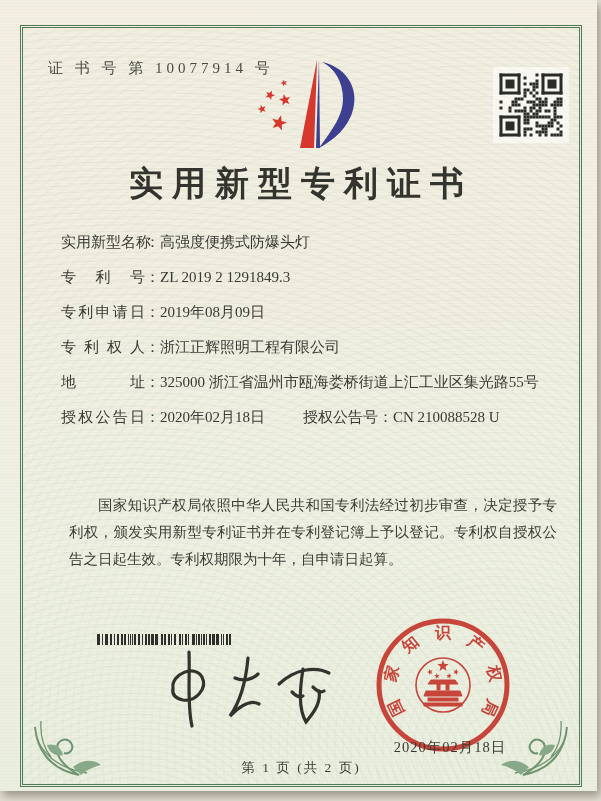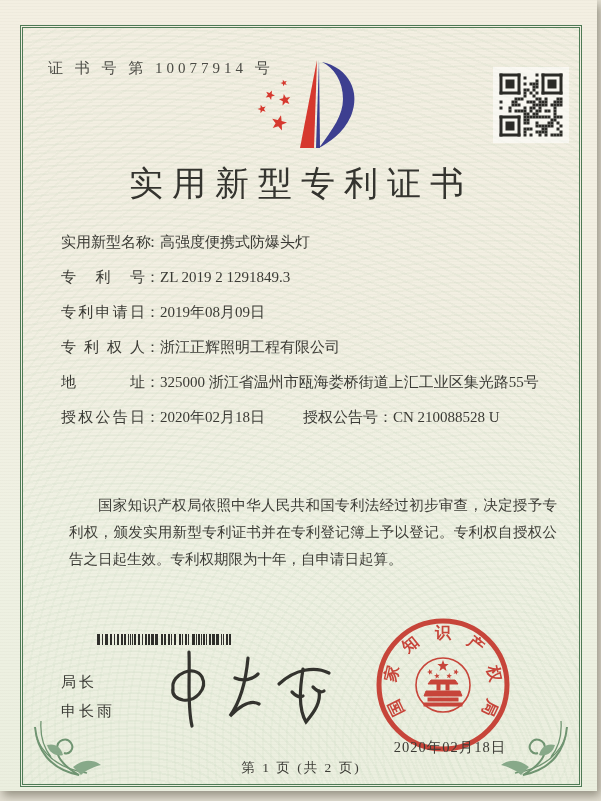--- a/index.html
+++ b/index.html
@@ -12,21 +12,21 @@
   .laid{position:absolute;inset:0;pointer-events:none;
         background:repeating-linear-gradient(180deg,rgba(90,80,60,.028) 0 1px,transparent 1px 3px);}
   .frame{position:absolute;left:20px;top:25px;width:556px;height:756px;
          border:3px double #4e7a55;}
   .guilloche{position:absolute;inset:0;pointer-events:none;opacity:.5;
         background:
           repeating-radial-gradient(circle at 20% 115%,rgba(110,165,115,.10) 0 2px,transparent 2px 7px),
           repeating-radial-gradient(circle at 85% 95%,rgba(110,165,115,.08) 0 2px,transparent 2px 8px);}
   .certno{position:absolute;left:25px;top:31px;font-size:15px;letter-spacing:4px;color:#4a4a44;}
   .title{position:absolute;left:0;top:133px;width:100%;text-align:center;
-         font-size:34px;font-weight:400;letter-spacing:9px;color:#34342f;}
+         font-size:34px;font-weight:700;letter-spacing:9px;color:#34342f;}
   .fieldzone{position:absolute;left:38px;top:204px;width:500px;font-size:15px;}
   .frow{margin-bottom:15px;line-height:20px;white-space:nowrap;}
   .f-label{display:inline-block;width:84px;text-align:justify;text-align-last:justify;color:#3a3a34;}
   .colon{display:inline-block;}
   .f-value{display:inline-block;margin-left:0;vertical-align:top;white-space:normal;width:385px;color:#3a3a34;}
   .grantrow .f-value{width:auto;}
   .grant2{margin-left:38px;}
   .paras{position:absolute;left:38px;top:456px;width:504px;font-size:14.5px;
          line-height:1.86;text-align:justify;color:#3c3c36;}
   .paras p{margin:8px;text-indent:2em;}
@@ -275,24 +275,20 @@
             <rect x="112" y="0" width="2" height="11"></rect>
             <rect x="115" y="0" width="3" height="11"></rect>
             <rect x="119" y="0" width="3" height="11"></rect>
             <rect x="124" y="0" width="1" height="11"></rect>
             <rect x="126" y="0" width="1" height="11"></rect>
             <rect x="129" y="0" width="2" height="11"></rect>
             <rect x="132" y="0" width="2" height="11"></rect>
           </g>
       </svg>
 
-      <div class="director">
-        <div>局长</div>
-        <div>申长雨</div>
-      </div>
 
       <svg class="signature" width="210" height="100" viewBox="0 0 210 100" fill="none" stroke="#33332e" stroke-width="3.2" stroke-linecap="round">
         <path d="M30,52 C28,38 52,28 59,41 C65,53 52,66 40,64 C31,62 29,57 30,52"></path>
         <path d="M46,16 C47,40 44,70 49,90"></path>
         <path d="M92,42 C101,46 110,43 115,38"></path>
         <path d="M105,22 C103,44 97,66 87,80 C96,71 107,63 116,68"></path>
         <path d="M136,48 C152,33 172,30 186,37"></path>
         <path d="M160,33 C157,52 155,72 163,86 C172,75 178,66 176,55"></path>
         <path d="M149,56 C153,60 157,62 160,60"></path>
         <path d="M170,51 C174,55 178,57 181,55"></path>

